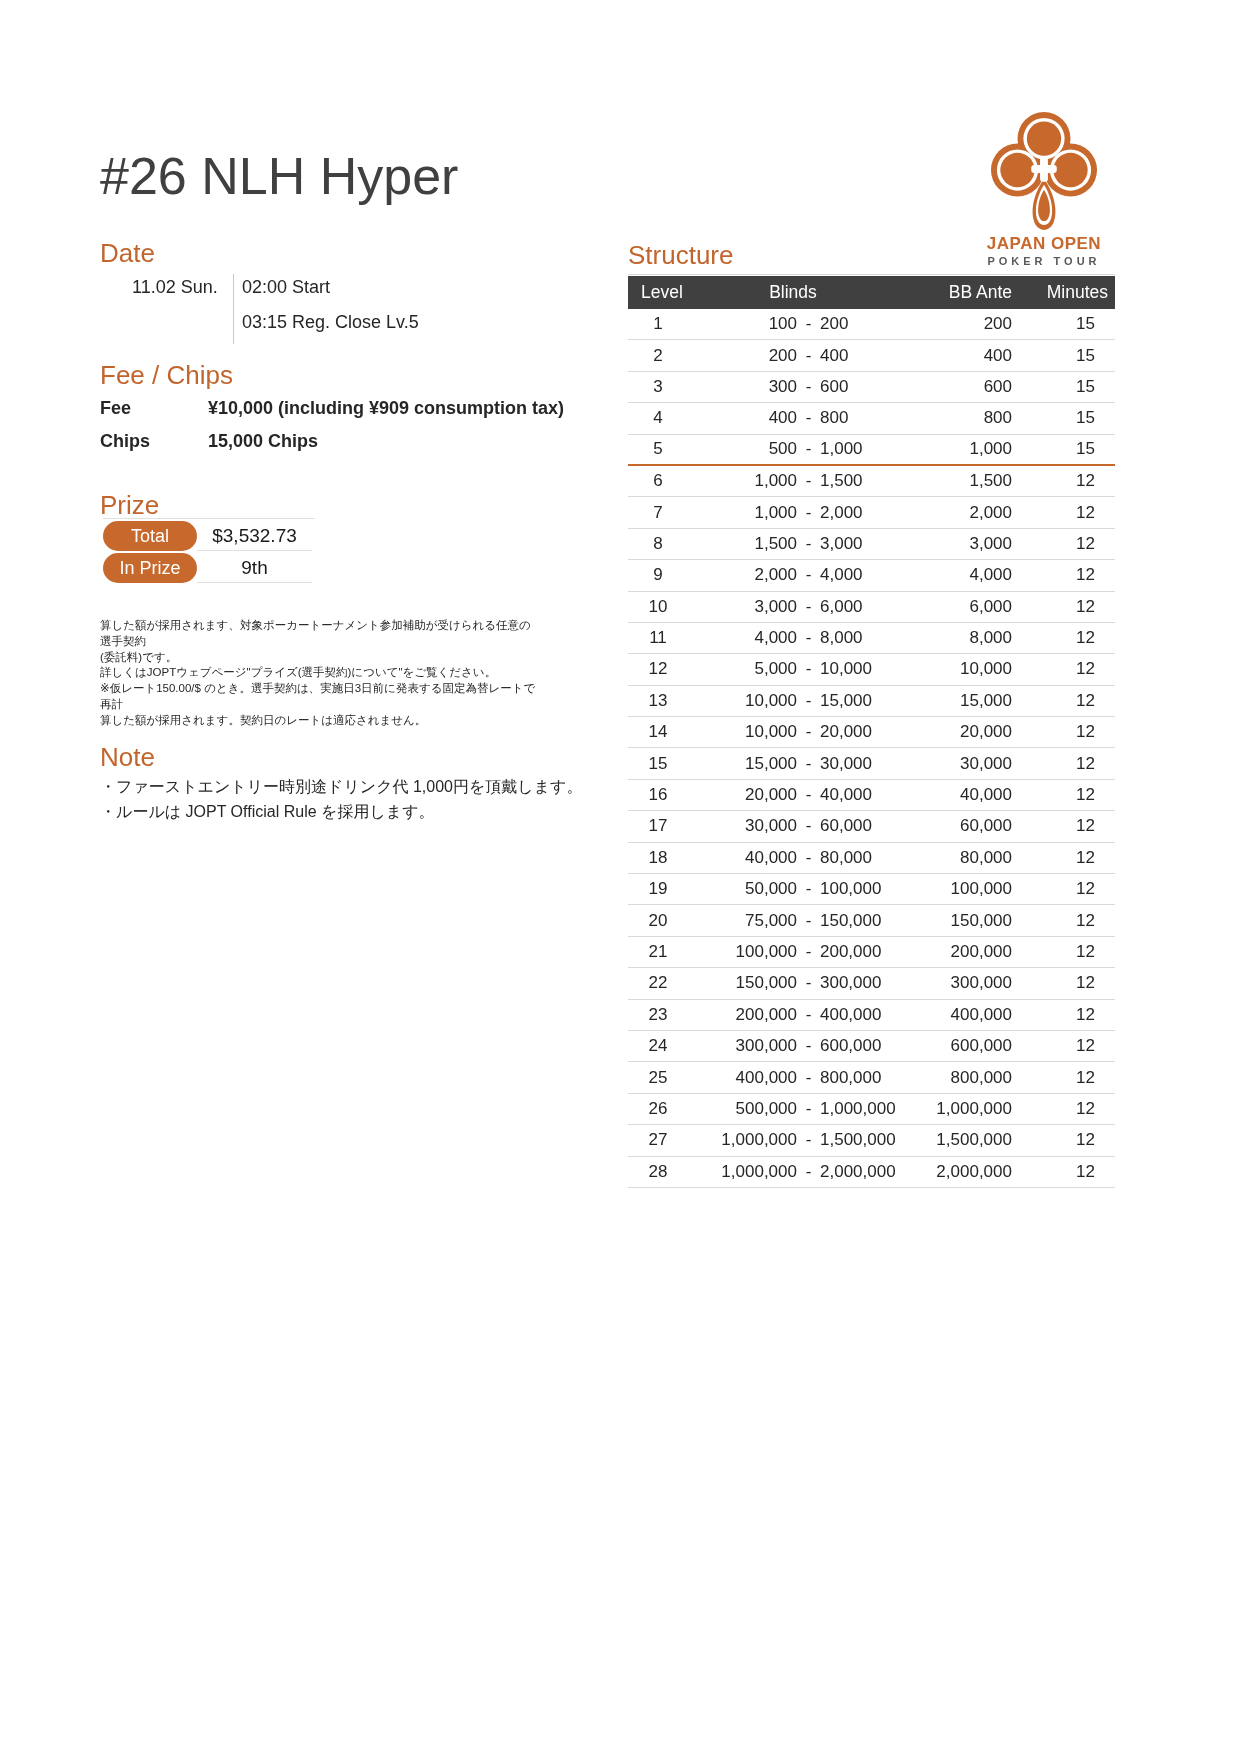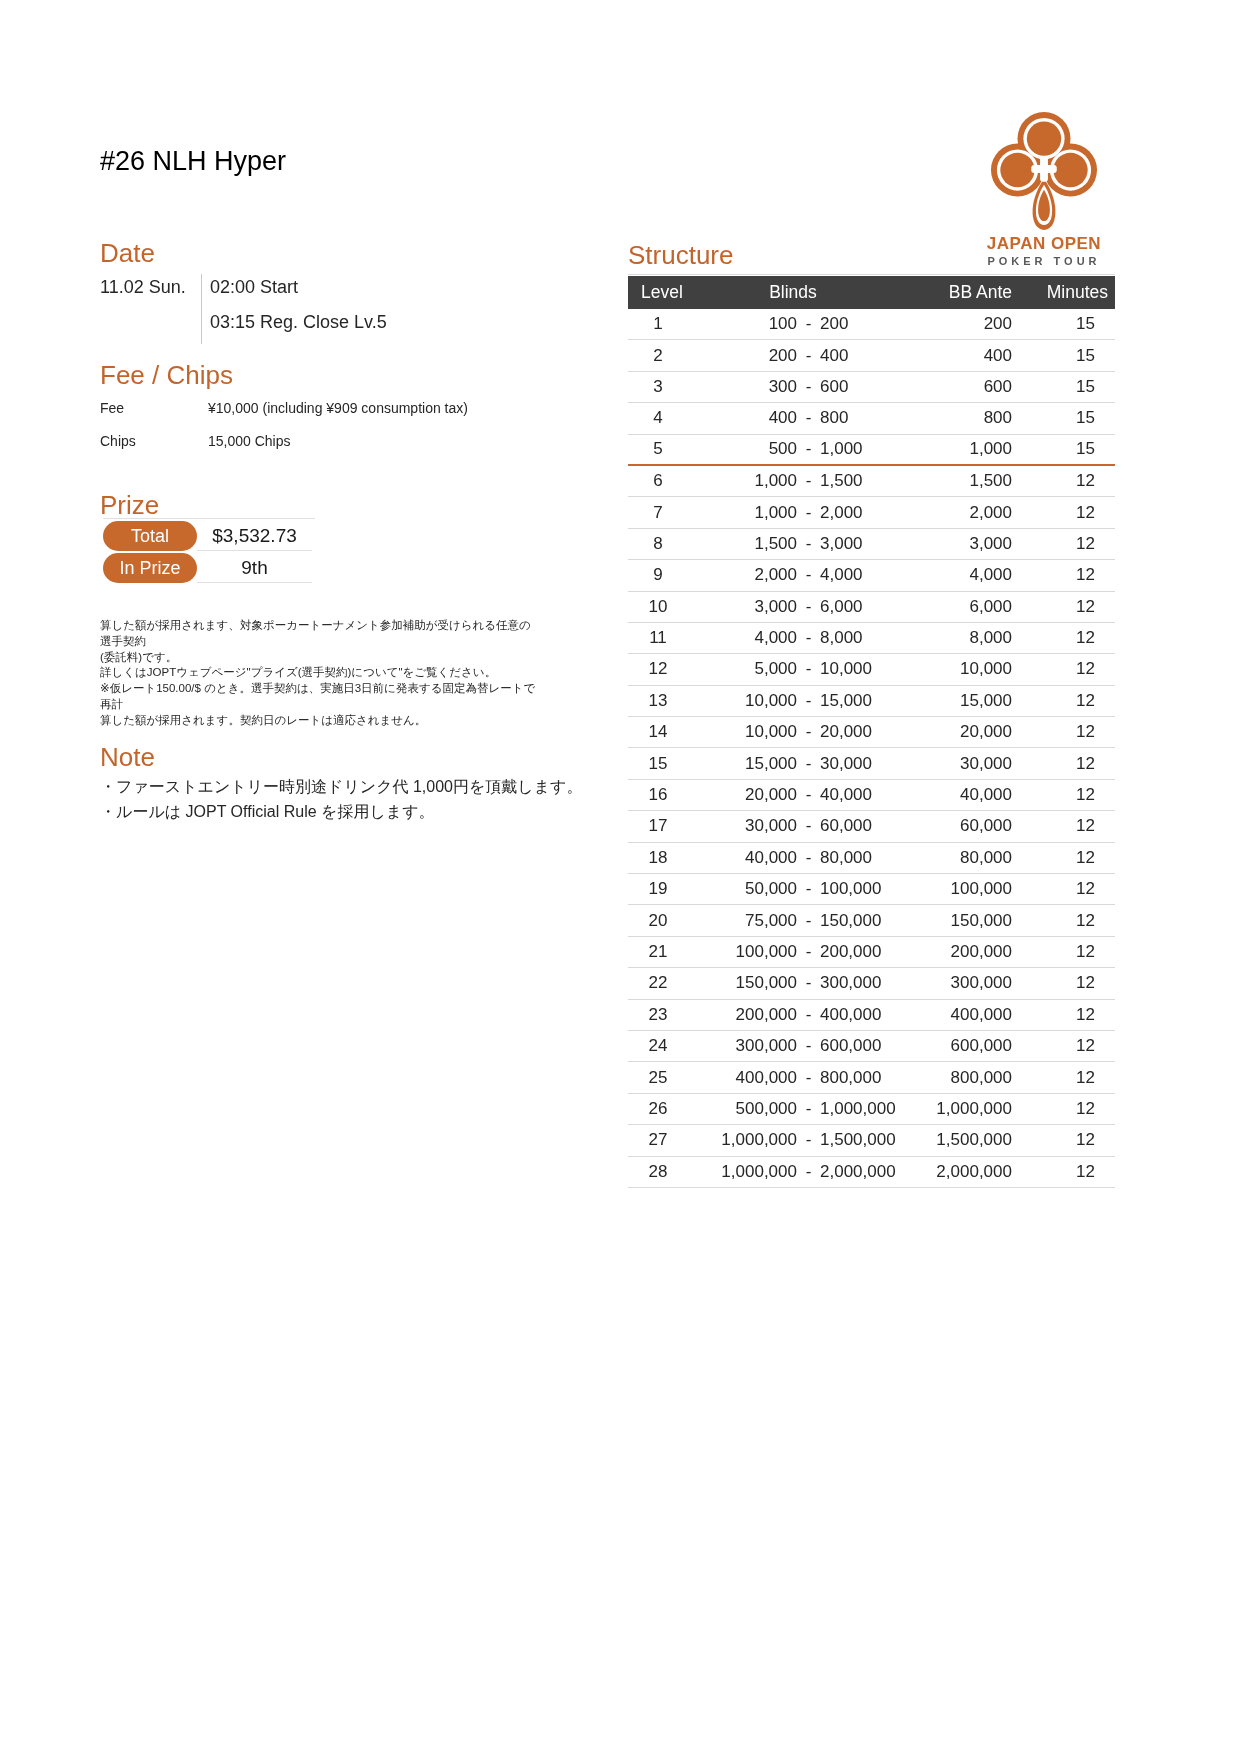--- a/index.html
+++ b/index.html
@@ -1,36 +1,36 @@
 <!DOCTYPE html>
 <html><head>
 <meta charset="utf-8">
 <style>
   * { margin:0; padding:0; box-sizing:border-box; }
   body { background:#ffffff; font-family:"Liberation Sans","DejaVu Sans",sans-serif; }
   .page { position:relative; width:1240px; height:1755px; background:#ffffff; overflow:hidden; color:#262626; }
 
-  .title { position:absolute; left:100px; top:146px; font-size:27px; font-weight:400; color:#000000; letter-spacing:0px; }
+  .title { position:absolute; left:100px; top:146px; font-size:52px; font-weight:400; color:#404040; letter-spacing:0px; }
 
   
   .logo { position:absolute; left:986px; top:110px; width:116px; text-align:center; }
   .logo svg { display:block; margin:0 auto; }
   .logo-line1 { font-size:17px; font-weight:bold; color:#C7682C; letter-spacing:0.5px; margin-top:2px; white-space:nowrap; }
   .logo-line2 { font-size:11px; font-weight:bold; color:#595959; letter-spacing:4px; margin-top:1px; white-space:nowrap; }
 
   .sec-heading { position:absolute; font-size:26px; font-weight:400; color:#C2652D; }
 
   
   .date-body { position:absolute; left:100px; top:274px; display:flex; font-size:18px; color:#262626; }
-  .date-value { width:101px; padding-top:3px; }
+  .date-value { width:101px; padding-top:3px;margin-left:32px; }
   .date-items { border-left:1px solid #c9c9c9; padding-left:8px; min-height:62px; }
   .date-item { line-height:20px; padding-top:3px; margin-bottom:12px; white-space:nowrap; }
 
   
-  .fee-rows { position:absolute; left:100px; top:398px; font-size:14px; }
+  .fee-rows { position:absolute; left:100px; top:398px; font-size:18px;font-weight:bold; }
   .fee-row { display:flex; margin-bottom:13px; line-height:20px; }
   .fee-label { width:108px; }
   .fee-value { white-space:nowrap; }
 
   
   .prize-table { position:absolute; left:103px; top:518px; width:212px; border-top:1px solid #e0e0e0; padding-top:2px; }
   .prize-row { display:flex; height:30px; margin-bottom:2px; }
   .prize-label { width:94px; background:#C7682C; color:#ffffff; display:flex; align-items:center; justify-content:center; font-size:18px;border-radius:15px; }
   .prize-value { width:115px; display:flex; align-items:center; justify-content:center; font-size:19px; color:#1a1a1a; border-bottom:1px solid #e0e0e0; }
 

